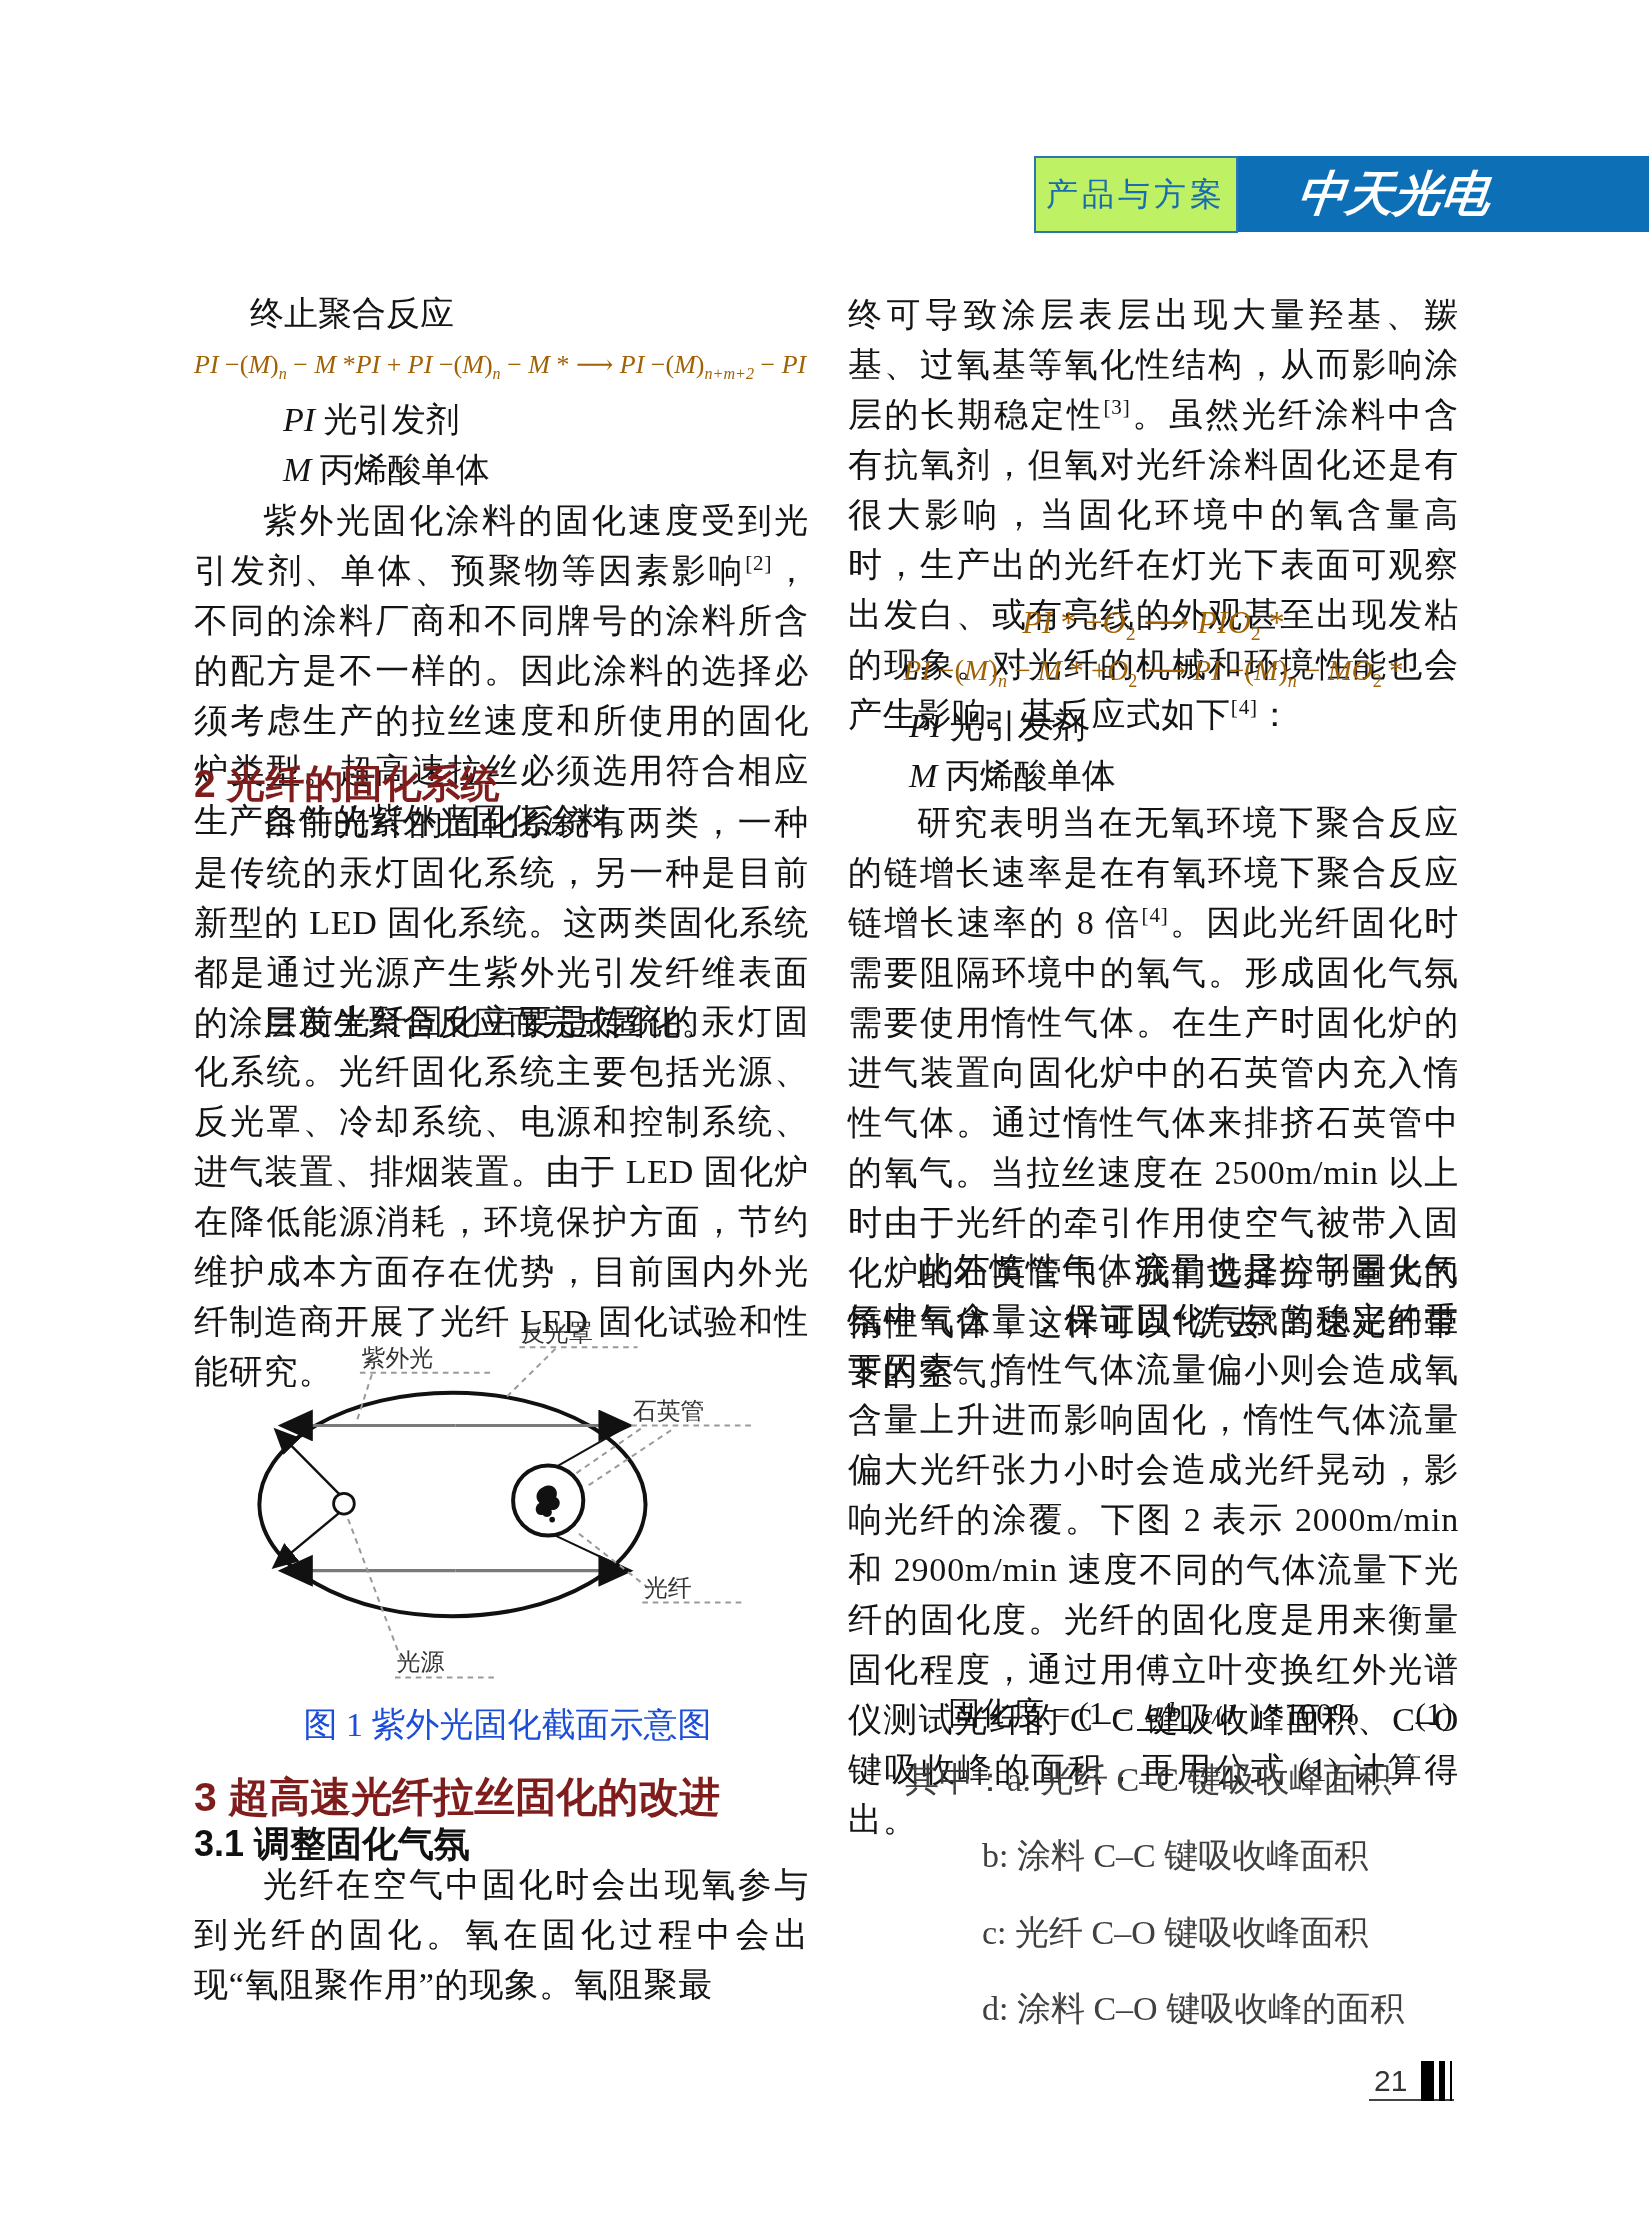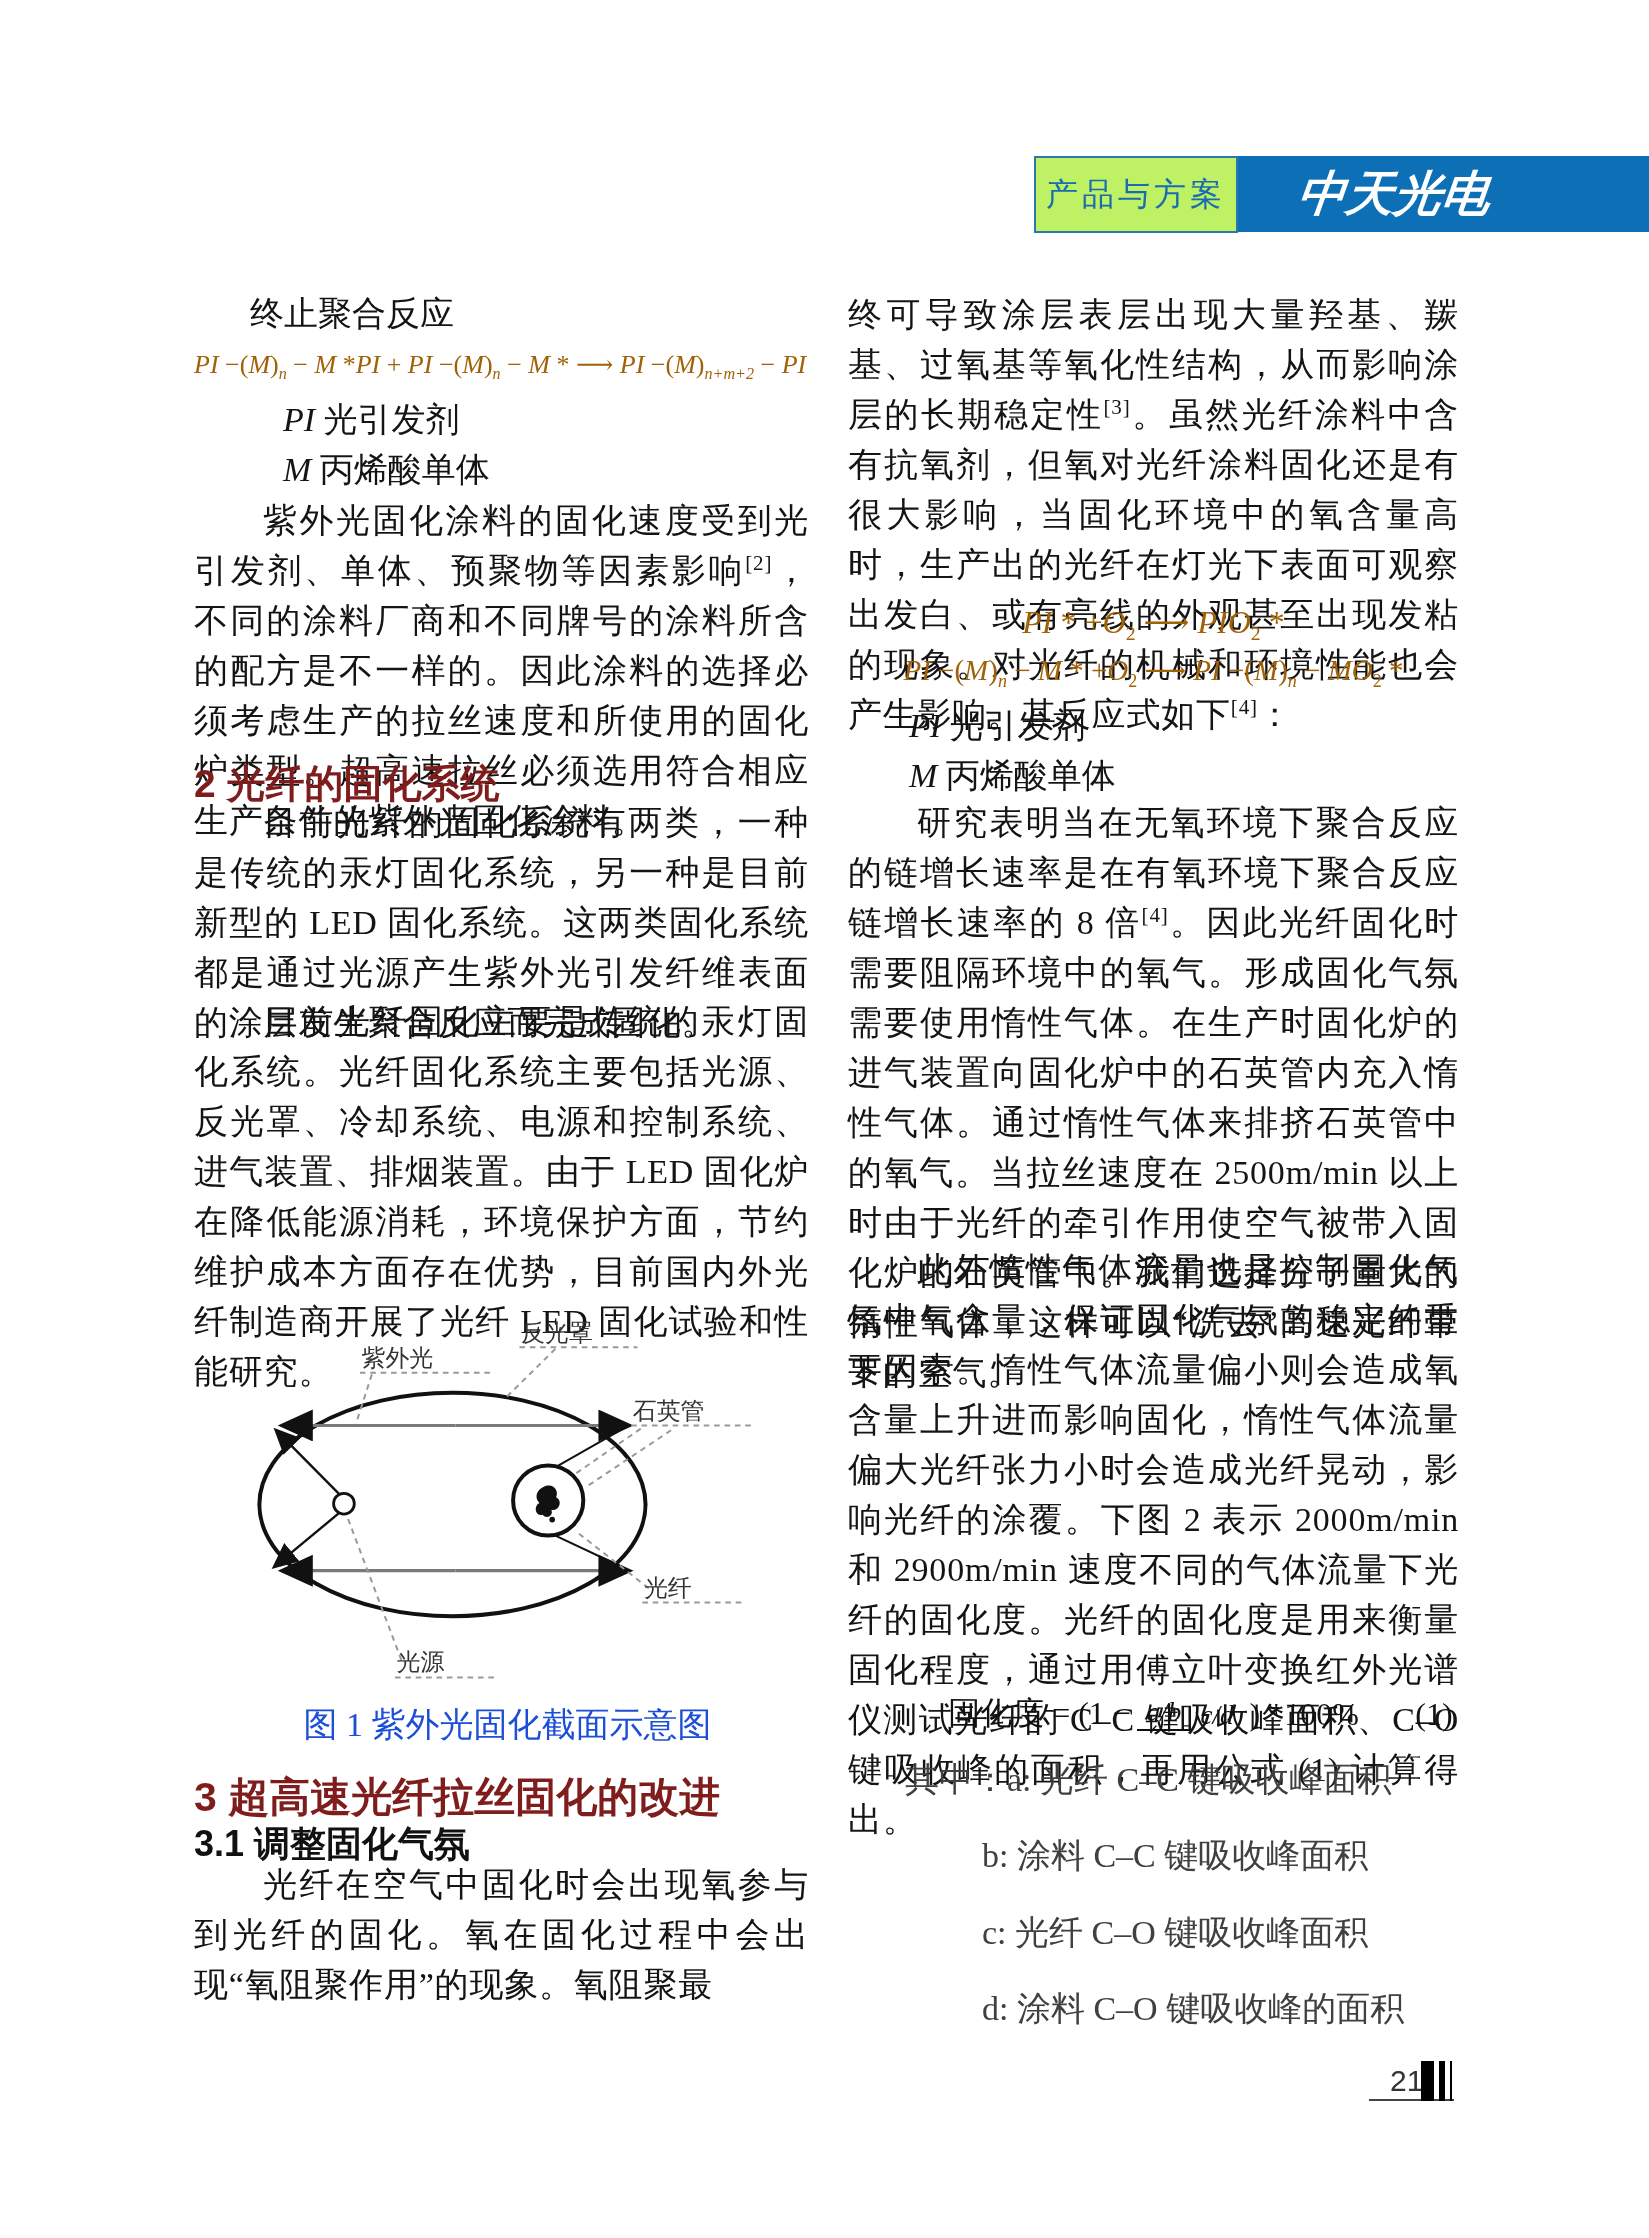--- a/index.html
+++ b/index.html
@@ -32,21 +32,21 @@
           align-items:center;justify-content:center;font-size:32px;color:#111;}
   .frac{display:inline-flex;flex-direction:row;align-items:flex-end;vertical-align:middle;
         margin:0 6.4px;font-size:27px;line-height:1.15;}
   .frac .num{padding:0 9.6px 1.6px;border-bottom:2.4px solid #111;}
   .frac .den{padding:1.6px 9.6px 0;}
   .eqno{position:absolute;right:6.4px;top:50%;transform:translateY(-50%);font-size:32px;color:#111;}
   
   .list-line{position:absolute;font-size:34px;line-height:38px;color:#404040;white-space:nowrap;}
   
   .pg-num{position:absolute;left:1374px;top:2064px;font-family:"Liberation Sans","DejaVu Sans",sans-serif;
-          font-size:30px;color:#333;margin-left:16px;}
+          font-size:30px;color:#333;}
   .pg-line{position:absolute;left:1369px;top:2099px;width:85px;height:1.6px;background:#444;}
   .bar{position:absolute;top:2061px;background:#000;height:40px;}
   .bar1{left:1421px;width:12.8px;} .bar2{left:1439px;width:6.4px;} .bar3{left:1450px;width:2.4px;}
   svg text{font-family:"Liberation Serif","DejaVu Serif",serif;font-size:30px;fill:#333;}
 </style>
 </head>
 <body>
 
 <div id="page">
 

